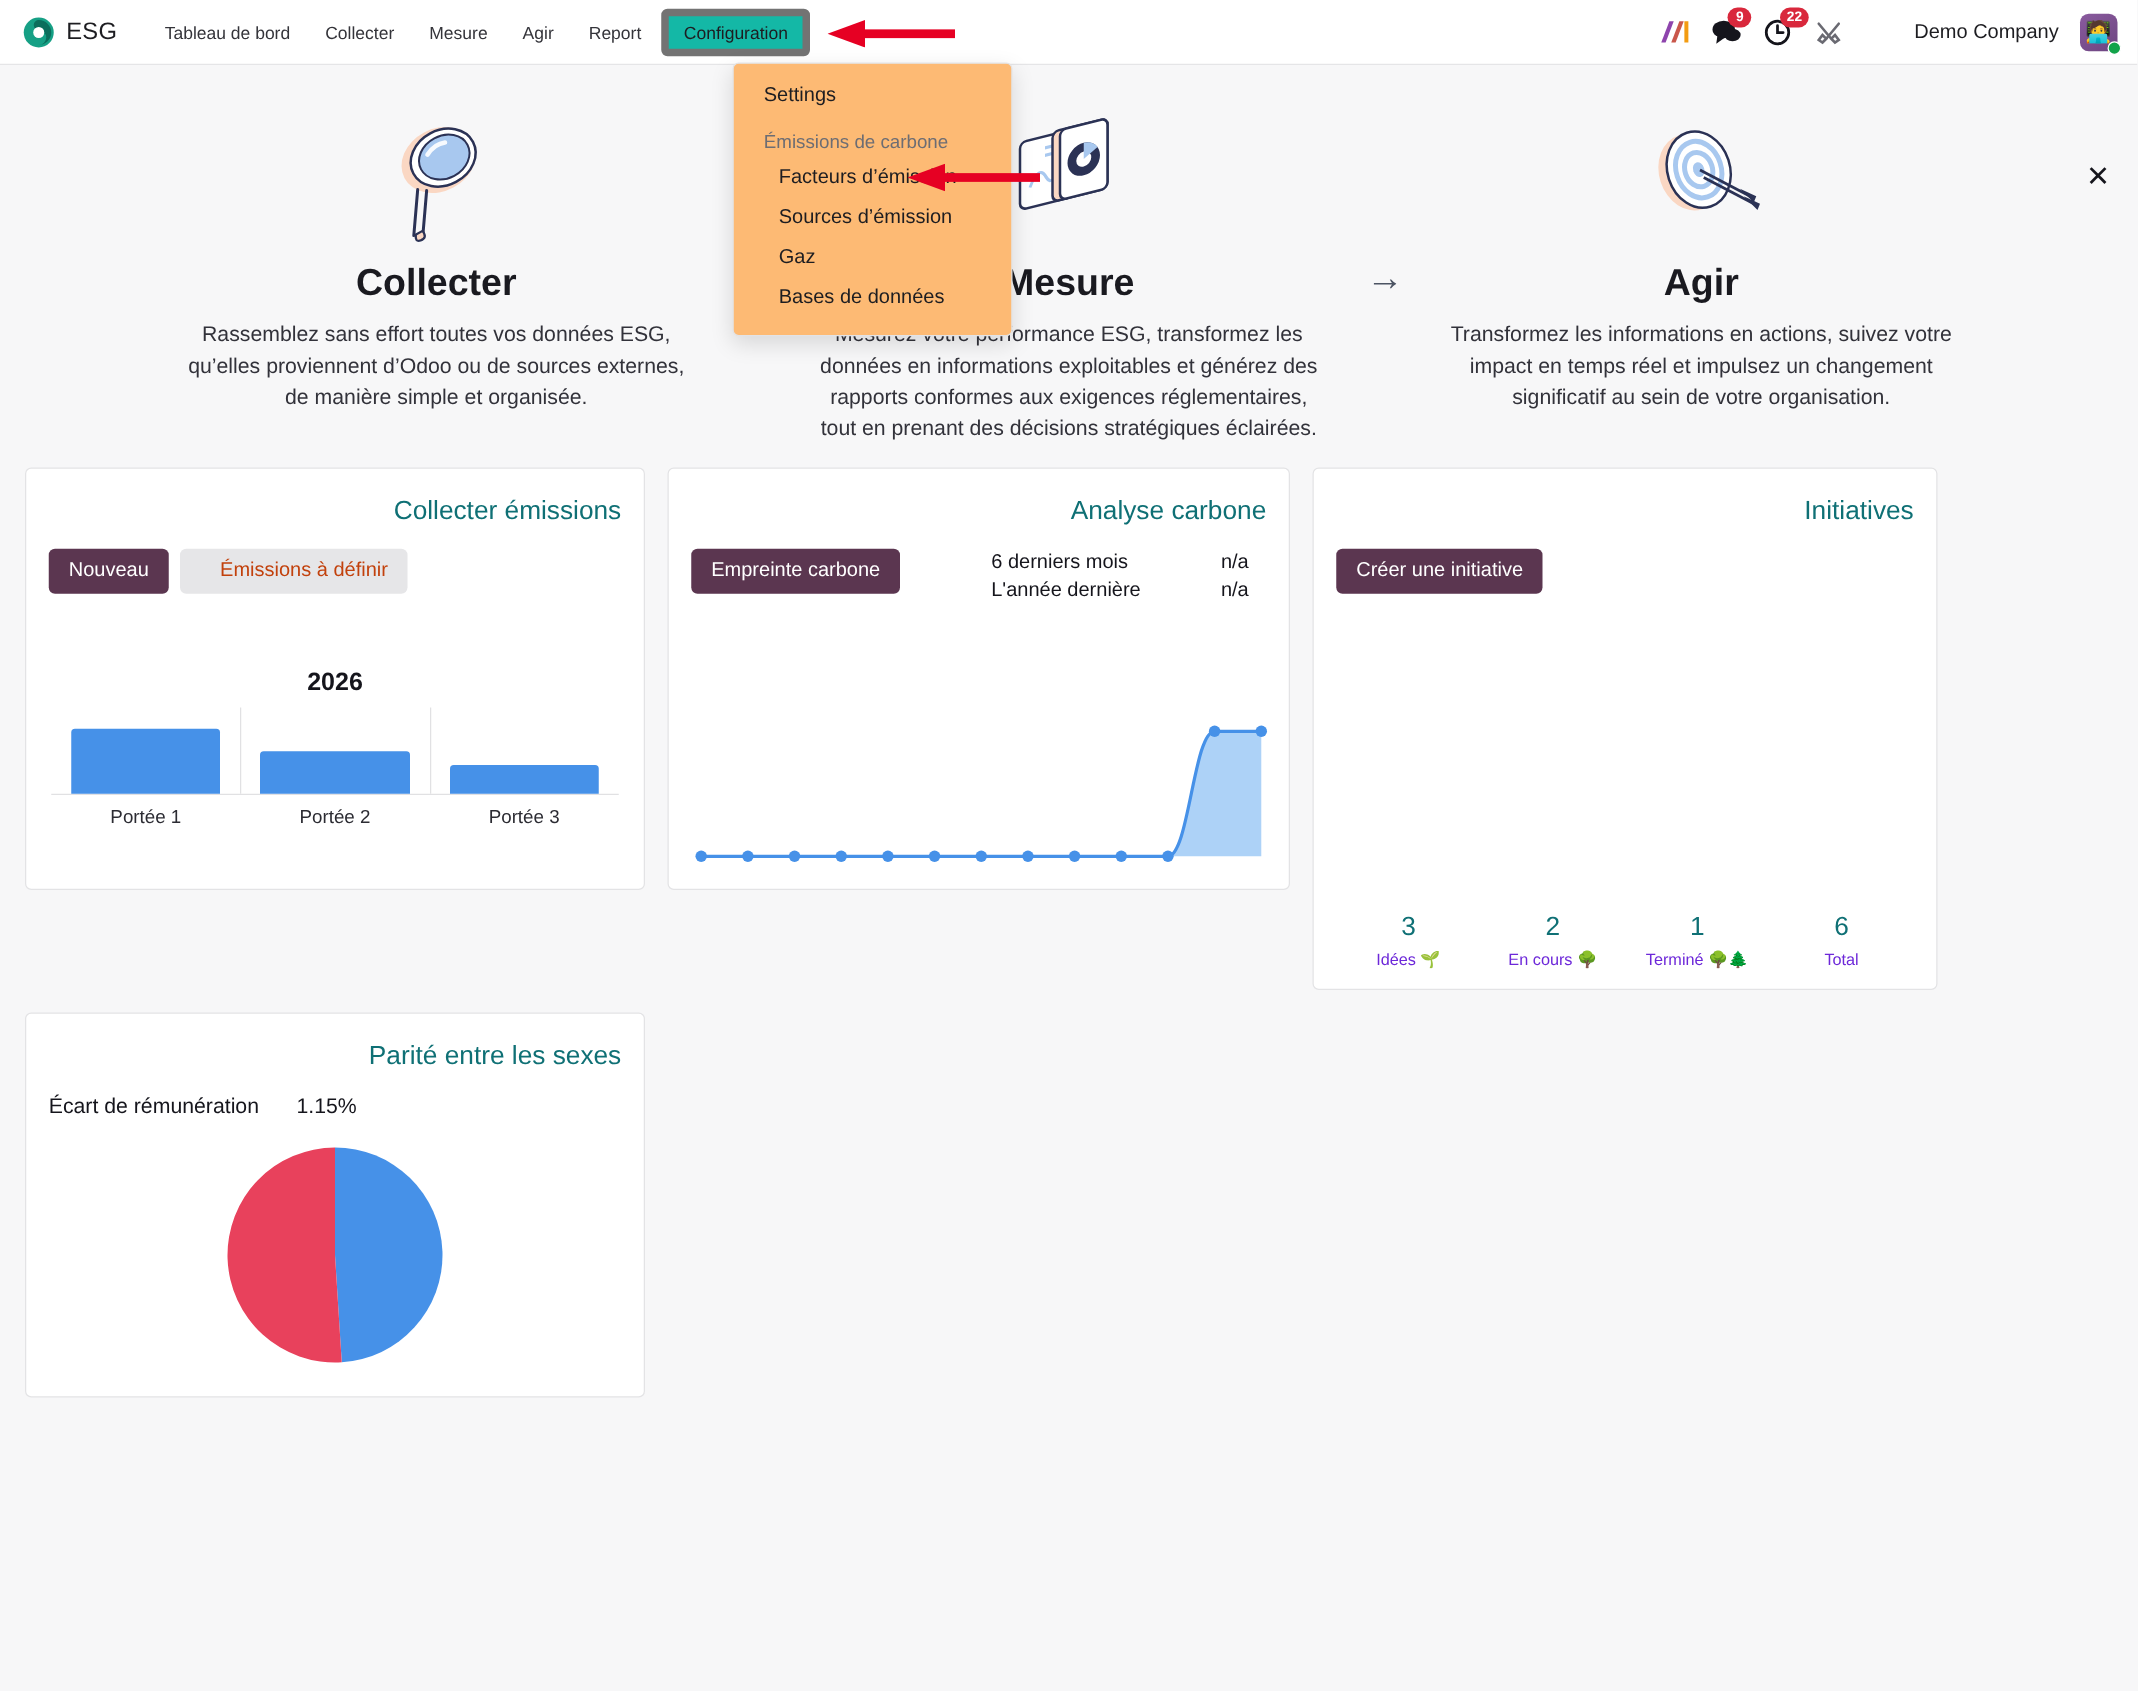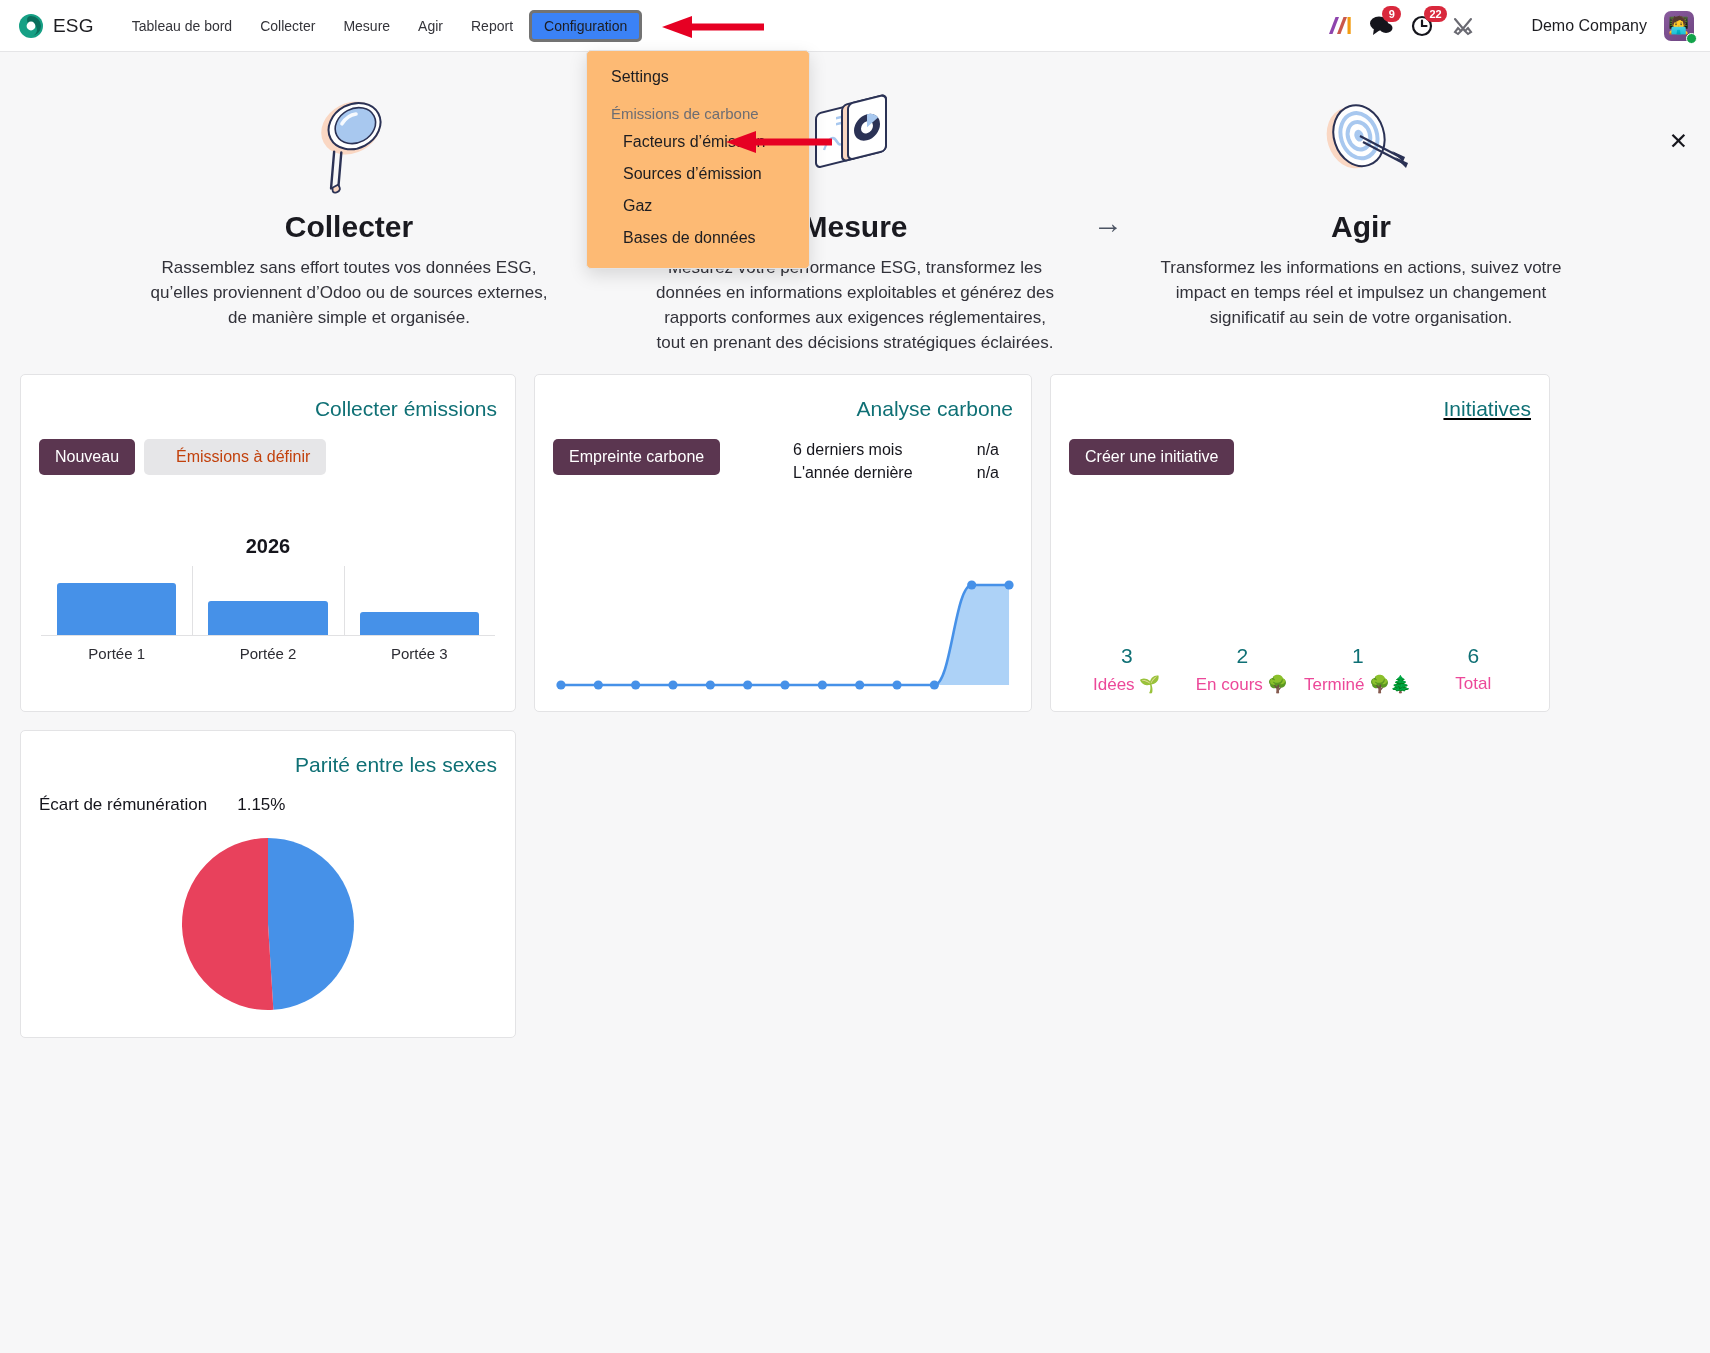--- a/index.html
+++ b/index.html
@@ -20,21 +20,21 @@
   }
   .brand { display: flex; align-items: center; gap: 9px; margin-right: 26px; }
   .brand-logo { width: 26px; height: 26px; position: relative; }
   .brand-name { font-size: 19px; font-weight: 400; color: #1d1d21; letter-spacing: .2px; }
   .nav-items { display: flex; align-items: center; gap: 4px; }
   .nav-item {
     font-size: 14px; color: #34343a; padding: 5px 12px;
     border-radius: 5px; cursor: pointer; white-space: nowrap;
   }
   .nav-item.active {
-    border: 3px solid #737373; background: #3b82f6; color: #1d1d21;
+    border: 6px solid #737373; background: #14b8a6; color: #1d1d21;
   }
   .nav-right { margin-left: auto; display: flex; align-items: center; gap: 17px; }
   .icon-btn { position: relative; cursor: pointer; display: flex; align-items: center; }
   .badge {
     position: absolute; top: -9px; left: 13px;
     background: #d9283c; color: #fff; font-size: 11px; font-weight: 700;
     border-radius: 9px; padding: 1px 5px; min-width: 19px; text-align: center;
     line-height: 14px;
   }
   .company-name { font-size: 16px; color: #1d1d21; margin-left: 40px; }
@@ -138,28 +138,28 @@
   
   .card-analysis { width: 498px; height: 338px; position: relative; }
   .analysis-top { display: flex; align-items: flex-start; }
   .kpis { margin-left: auto; padding-right: 14px; padding-top: 2px; }
   .kpi-row { display: flex; font-size: 16px; color: #15151c; margin-bottom: 5px; }
   .kpi-label { width: 164px; }
   .kpi-value { width: 42px; text-align: right; }
   .line-chart { position: absolute; left: 18px; right: 14px; bottom: 18px; height: 130px; }
 
   
-  .card-initiatives { width: 500px; height: 338px; position: relative; text-decoration: underline; }
+  .card-initiatives { width: 500px; height: 418px; position: relative; }
   .init-stats {
     position: absolute; left: 18px; right: 18px; bottom: 16px;
     display: flex;
   }
   .init-stat { flex: 1; text-align: center; }
   .init-num { font-size: 21px; color: #0f7075; font-weight: 400; }
-  .init-lbl { font-size: 17px; color: #ec4899; margin-top: 6px; }
+  .init-lbl { font-size: 13px; color: #6d28d9; margin-top: 6px; }
 
   
   .card-gender { width: 496px; height: 308px; position: relative; }
   .gender-kpi {
     display: flex; font-size: 17px; color: #15151c;
     gap: 30px; margin-top: 14px;
   }
   .pie-wrap { display: flex; justify-content: center; margin-top: 20px; }
 </style>
 </head>

